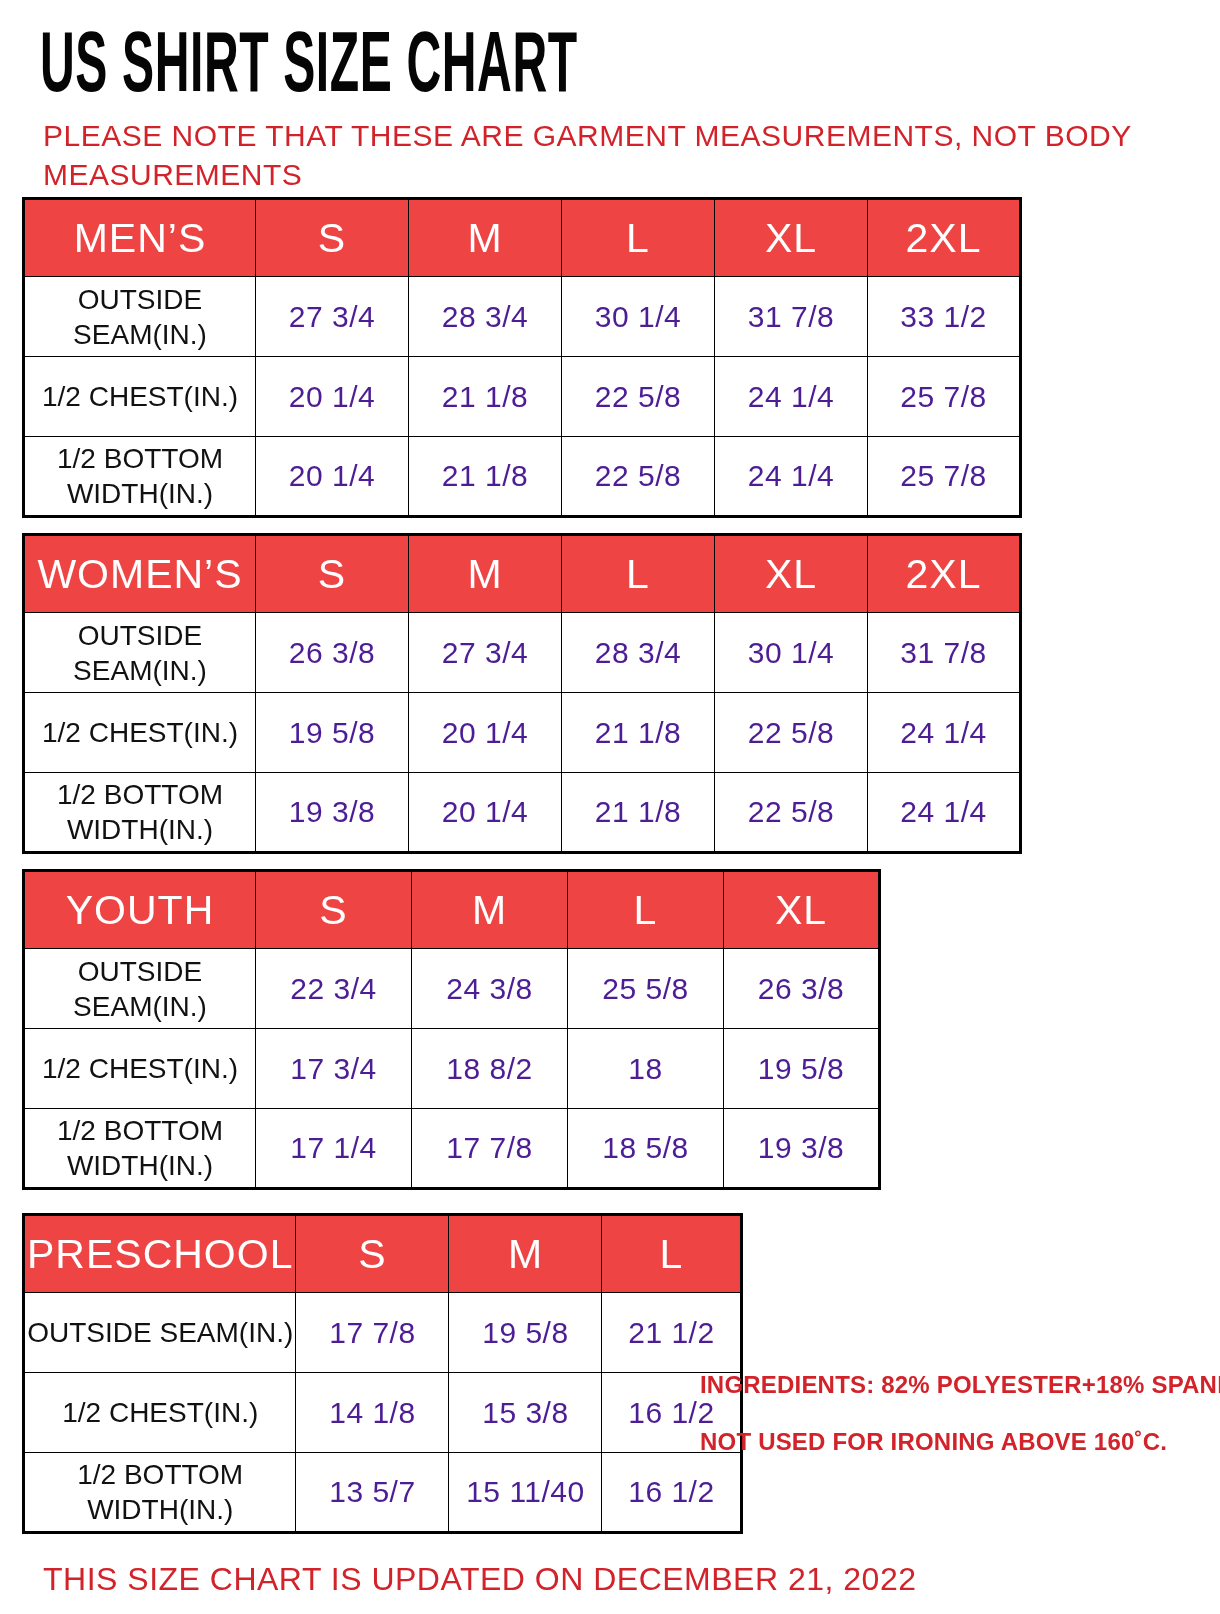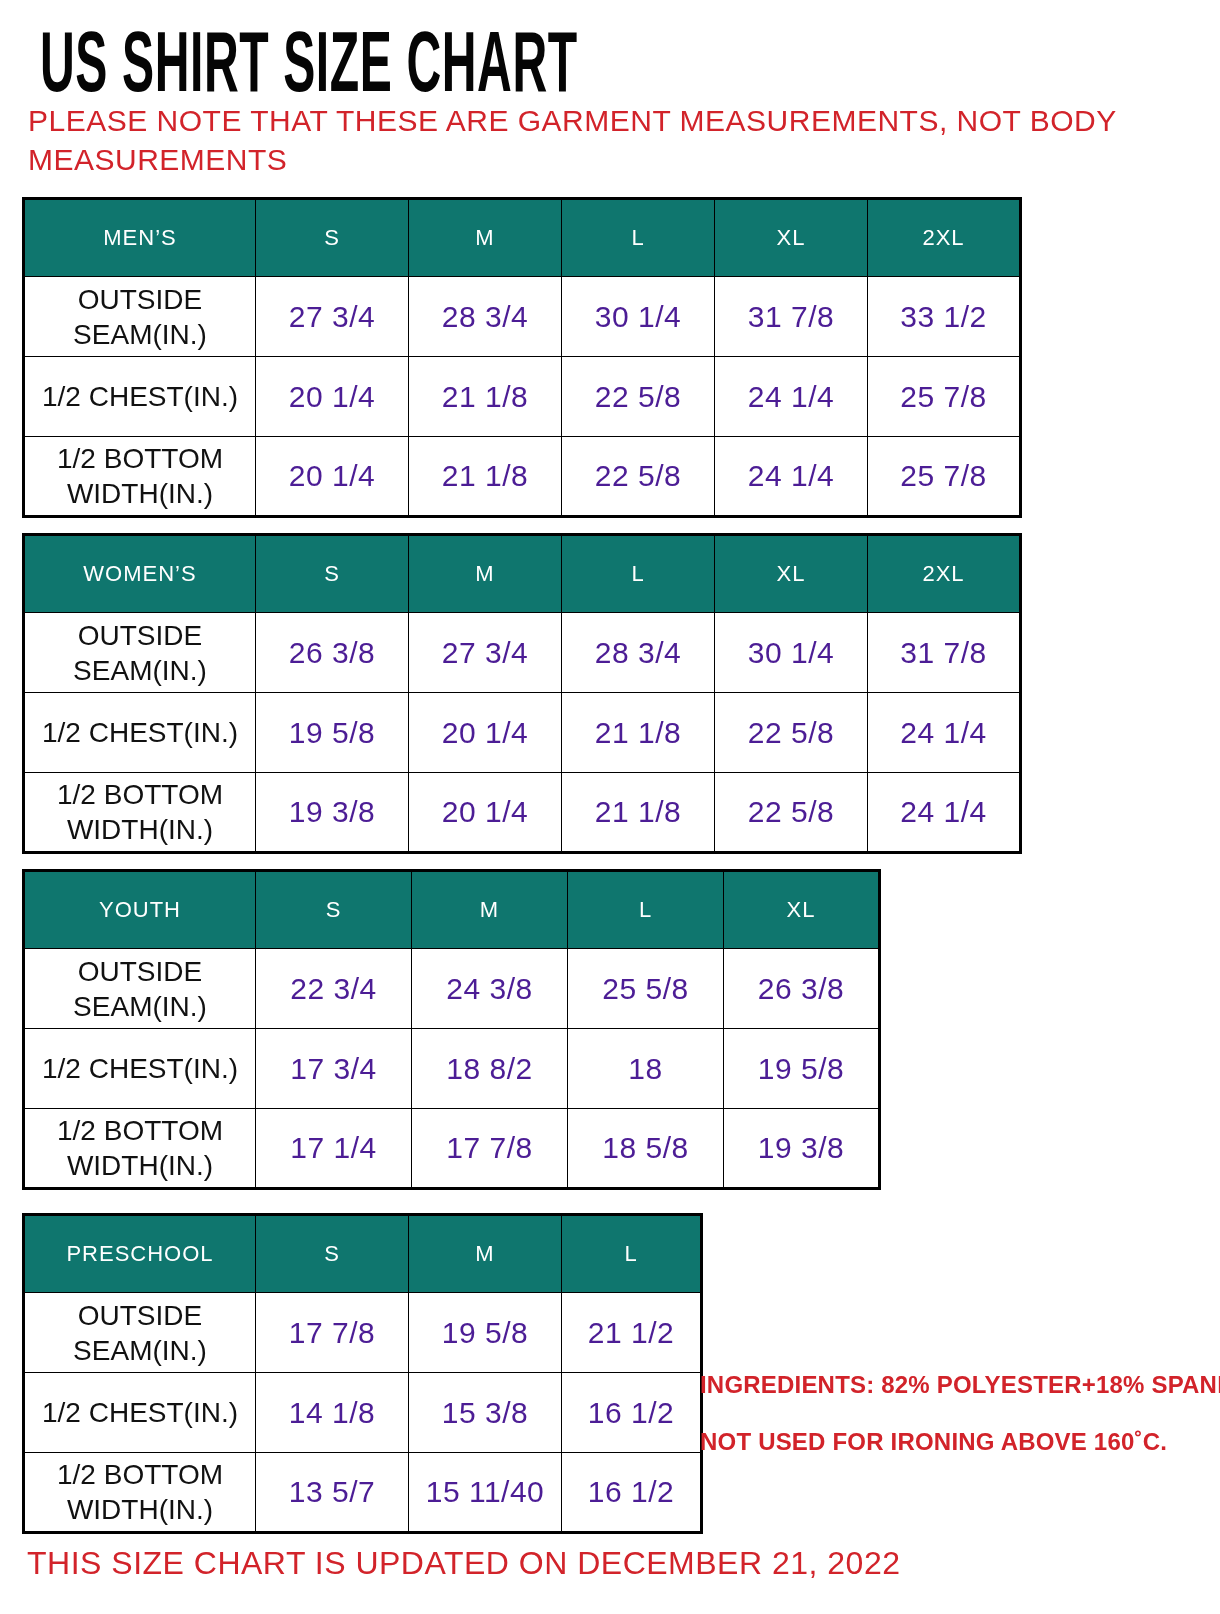--- a/index.html
+++ b/index.html
@@ -7,54 +7,54 @@
     width:1220px;height:1614px;position:relative;background:#ffffff;
     font-family:"Liberation Sans", sans-serif;overflow:hidden;
   }
   .page-title{
     position:absolute;left:40px;top:14px;margin:0;
     font-size:86px;line-height:1.1;font-weight:700;color:#050505;
     transform:scaleX(0.56);transform-origin:0 0;white-space:nowrap;
     letter-spacing:1px;
   }
   .garment-note{
-    position:absolute;left:28px;top:101px;margin:0;width:1105px;
+    position:absolute;left:28px;top:101px;margin:15px;width:1105px;
     font-size:30px;line-height:39px;letter-spacing:0.5px;
     color:#d2232a;font-weight:400;
   }
   .size-table{
     position:absolute;left:22px;border-collapse:collapse;table-layout:fixed;
     background:#ffffff;border:3px solid #000;
   }
   #size-table-mens{top:197px}
   #size-table-womens{top:533px}
   #size-table-youth{top:869px}
   #size-table-preschool{top:1213px}
   .size-table col.col-label{width:232px}
   .size-table col.col-data{width:153px}
   #size-table-youth col.col-data{width:156px}
   #size-table-preschool col.col-data:nth-child(4){width:140px}
   .size-table th,.size-table td{border:1px solid #000;text-align:center;vertical-align:middle;padding:0 2px;}
   .size-table thead tr{height:78px;}
   .size-table tbody tr{height:80px;margin-top:9px;}
   .size-table thead th{
-    background:#0f766e;color:#ffffff;font-weight:400;
-    font-size:22px;letter-spacing:1px;
+    background:#ef4444;color:#ffffff;font-weight:400;
+    font-size:41px;letter-spacing:1px;
   }
   .size-table tbody th.row-label{
     font-weight:400;font-size:28px;line-height:1.25;color:#111;background:#fff;
   }
   .size-table tbody td{font-size:30px;color:#4c1d95;letter-spacing:0.5px;}
   .ingredients{
     position:absolute;left:700px;top:1356px;
     color:#d2232a;font-size:24px;font-weight:700;line-height:57px;
     letter-spacing:0.2px;white-space:nowrap;
   }
   .updated-note{
-    position:absolute;left:27px;top:1545px;margin:0;
+    position:absolute;left:27px;top:1545px;margin:16px;
     color:#d2232a;font-size:32px;letter-spacing:0.5px;font-weight:400;
     white-space:nowrap;
   }
 </style>
 </head>
 <body>
 
 <div>
   <h1 class="page-title">US SHIRT SIZE CHART</h1>
 

